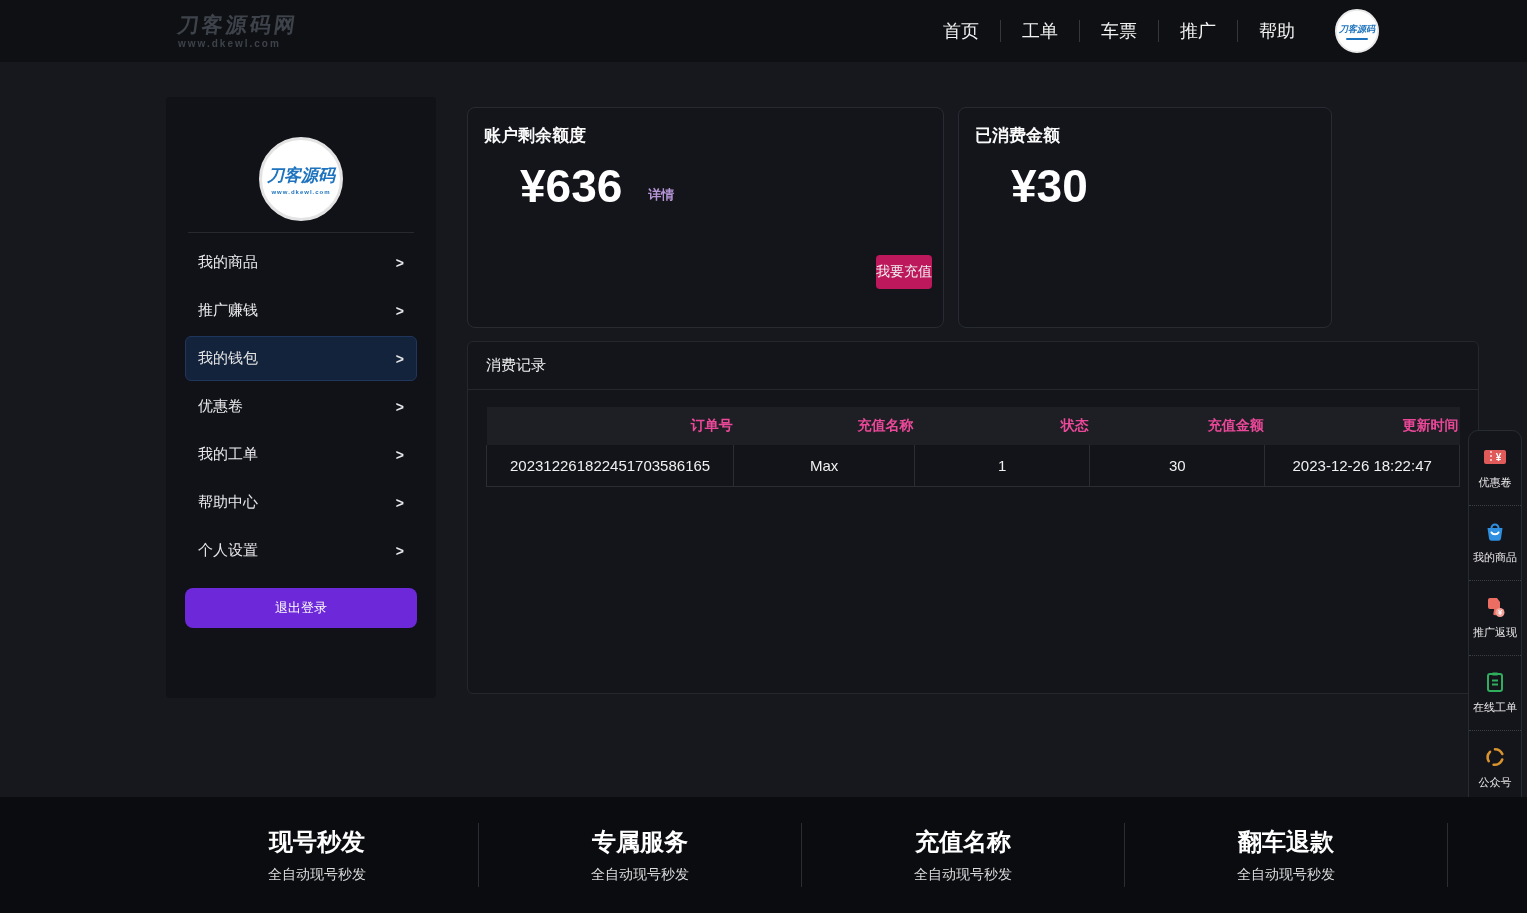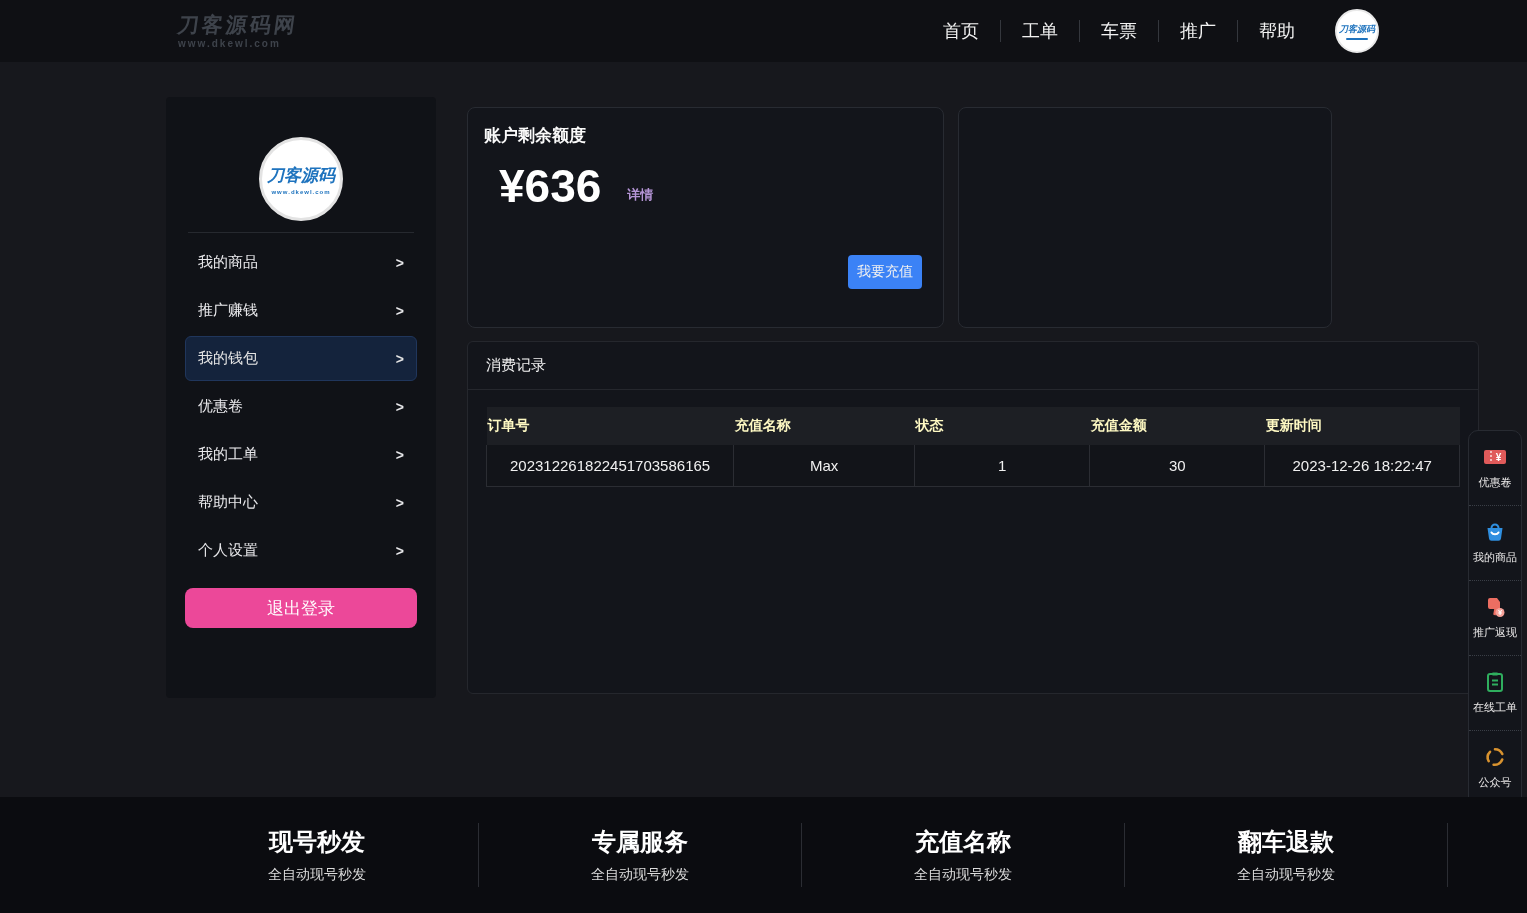--- a/index.html
+++ b/index.html
@@ -34,42 +34,42 @@
   .side-logo-line1 { color:#1e73be; font-weight:bold; font-size:17px; font-style:italic; letter-spacing:0; }
   .side-logo-line2 { color:#1e73be; font-size:6px; font-weight:bold; letter-spacing:1px; margin-top:2px; }
   .side-divider { height:1px; background:#26292f; margin:11px 22px 0; }
   .menu { margin-top:7px; }
   .menu-item { display:flex; justify-content:space-between; align-items:center;
     height:45px; margin:3px 19px; padding:0 12px; border-radius:6px;
     font-size:15px; color:#e9e9ec; cursor:pointer; border:1px solid transparent; }
   .menu-item.active { background:#14233c; color:#e5e5e5; border:1px solid #20365c; }
   .menu-arrow { font-size:14px; font-weight:bold; }
   .logout-btn { display:block; width:232px; height:40px; margin:15px auto 0;
-    background:#ec4899; color:#fff; border:none; border-radius:8px; font-size:17px;
+    background:#6d28d9; color:#fff; border:none; border-radius:8px; font-size:13px;
     cursor:pointer; font-family:inherit; }
 
   
   .card { position:absolute; background:#13151b; border:1px solid #282b32; border-radius:8px; }
   #card-balance { left:467px; top:107px; width:477px; height:221px; }
   #card-consumed { left:958px; top:107px; width:374px; height:221px; }
   .card-title { font-size:17px; font-weight:bold; margin:16px 0 0 16px; color:#fafafa; }
-  .amount-row { display:flex; align-items:flex-end; margin:16px 0 0 31px; }
+  .amount-row { display:flex; align-items:flex-end; margin:16px 0 0 52px; }
   .amount { font-size:46px; font-weight:bold; line-height:1; color:#fff; }
   .detail-link { font-size:13px; font-weight:bold; color:#b595d6; margin:0 0 5px 26px; cursor:pointer; }
-  .recharge-btn { position:absolute; right:21px; bottom:38px; background:#3b82f6; color:#f0f0f0;
-    border:none; border-radius:4px; padding:8px 9px; font-size:14px; cursor:pointer; font-family:inherit; }
+  .recharge-btn { position:absolute; right:11px; bottom:38px; background:#be185d; color:#f0f0f0;
+    border:none; border-radius:4px; padding:8px 0; font-size:14px; cursor:pointer; font-family:inherit; }
 
   
   #records { position:absolute; left:467px; top:341px; width:1012px; height:353px;
     background:#13151b; border:1px solid #25272d; border-radius:6px; }
   .records-header { padding:14px 18px; font-size:15px; color:#f2f2f2;
     border-bottom:1px solid #25272d; }
   .records-table { width:calc(100% - 36px); margin:17px 18px 0; border-collapse:collapse; table-layout:fixed; }
   .records-table thead th { background:#1d1f24; height:38px; font-size:14px; font-weight:bold;
-    color:#fef9c3; text-align:left; border:none; }
+    color:#ec4899; text-align:right; border:none; }
   .records-table tbody td { height:41px; text-align:center; font-size:15px; color:#f0f0f0;
     border:1px solid #2b2d33; border-top:none; background:#121419; }
 
   
   #quickbar { position:absolute; right:5px; top:430px; width:54px; height:451px;
     background:#13151b; border:1px solid #282b32; border-radius:10px;
     display:flex; flex-direction:column; }
   .qb-item { flex:1; display:flex; flex-direction:column; align-items:center; justify-content:center;
     gap:5px; cursor:pointer; border-bottom:1px dotted #3a3e46; }
   .qb-item:last-child { border-bottom:none; }
@@ -151,20 +151,24 @@
 <section class="card" id="card-balance">
   <div class="card-title">账户剩余额度</div>
   <div class="amount-row">
     <span class="amount">¥636</span>
     <span class="detail-link">详情</span>
   </div>
   <button class="recharge-btn">我要充值</button>
 </section>
 
 <section class="card" id="card-consumed">
+  <div class="card-title">已消费金额</div>
+  <div class="amount-row">
+    <span class="amount">¥30</span>
+  </div>
 </section>
 
 <section id="records">
   <div class="records-header">消费记录</div>
   <table class="records-table">
     <colgroup>
       <col style="width:25.4%">
         <col style="width:18.6%">
         <col style="width:18%">
         <col style="width:18%">

